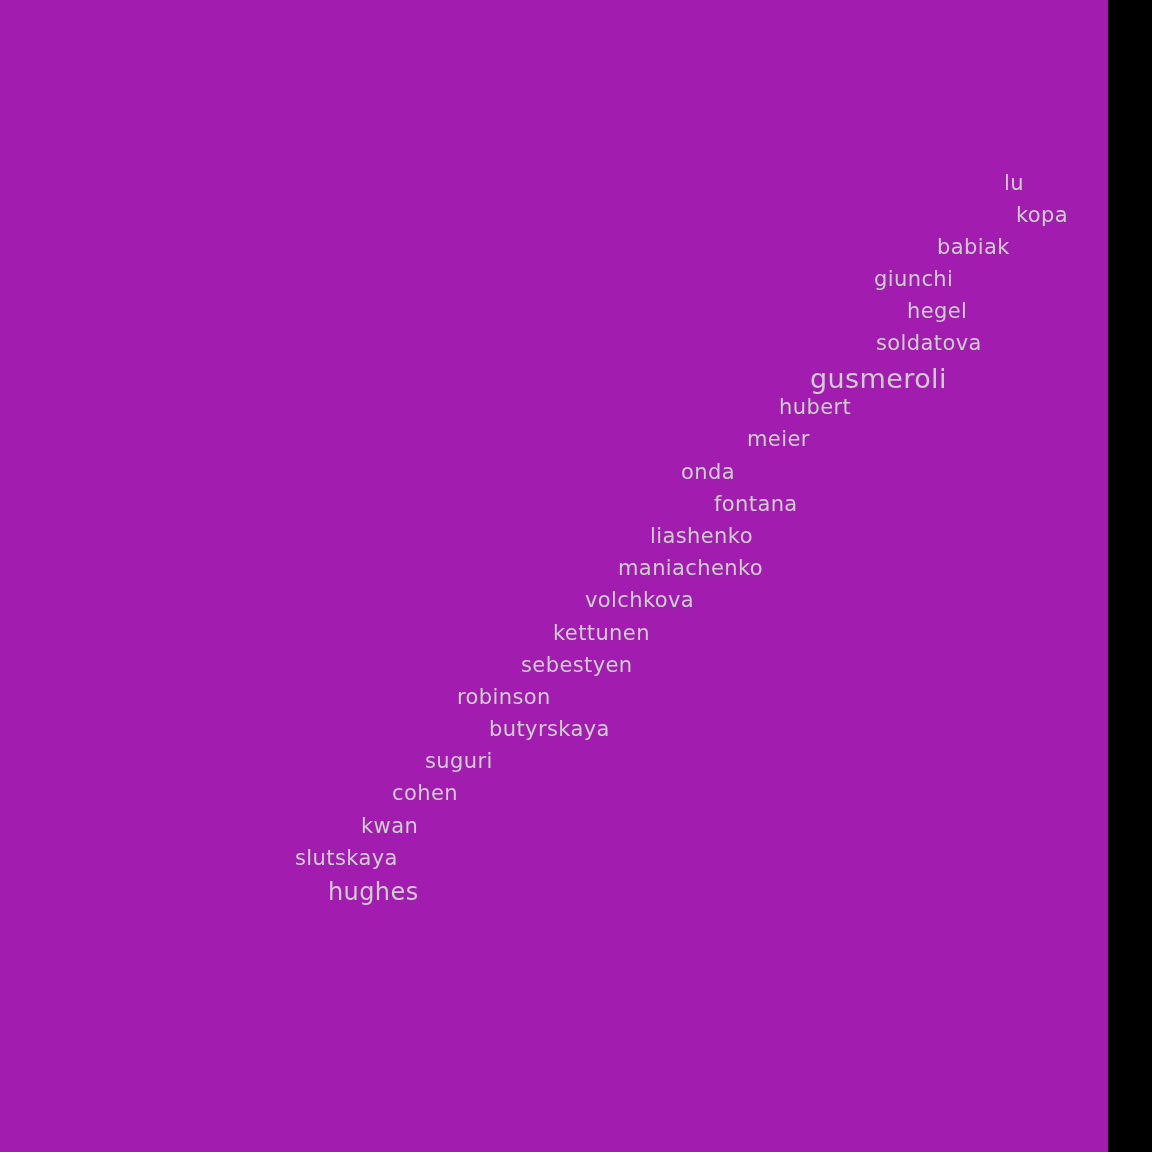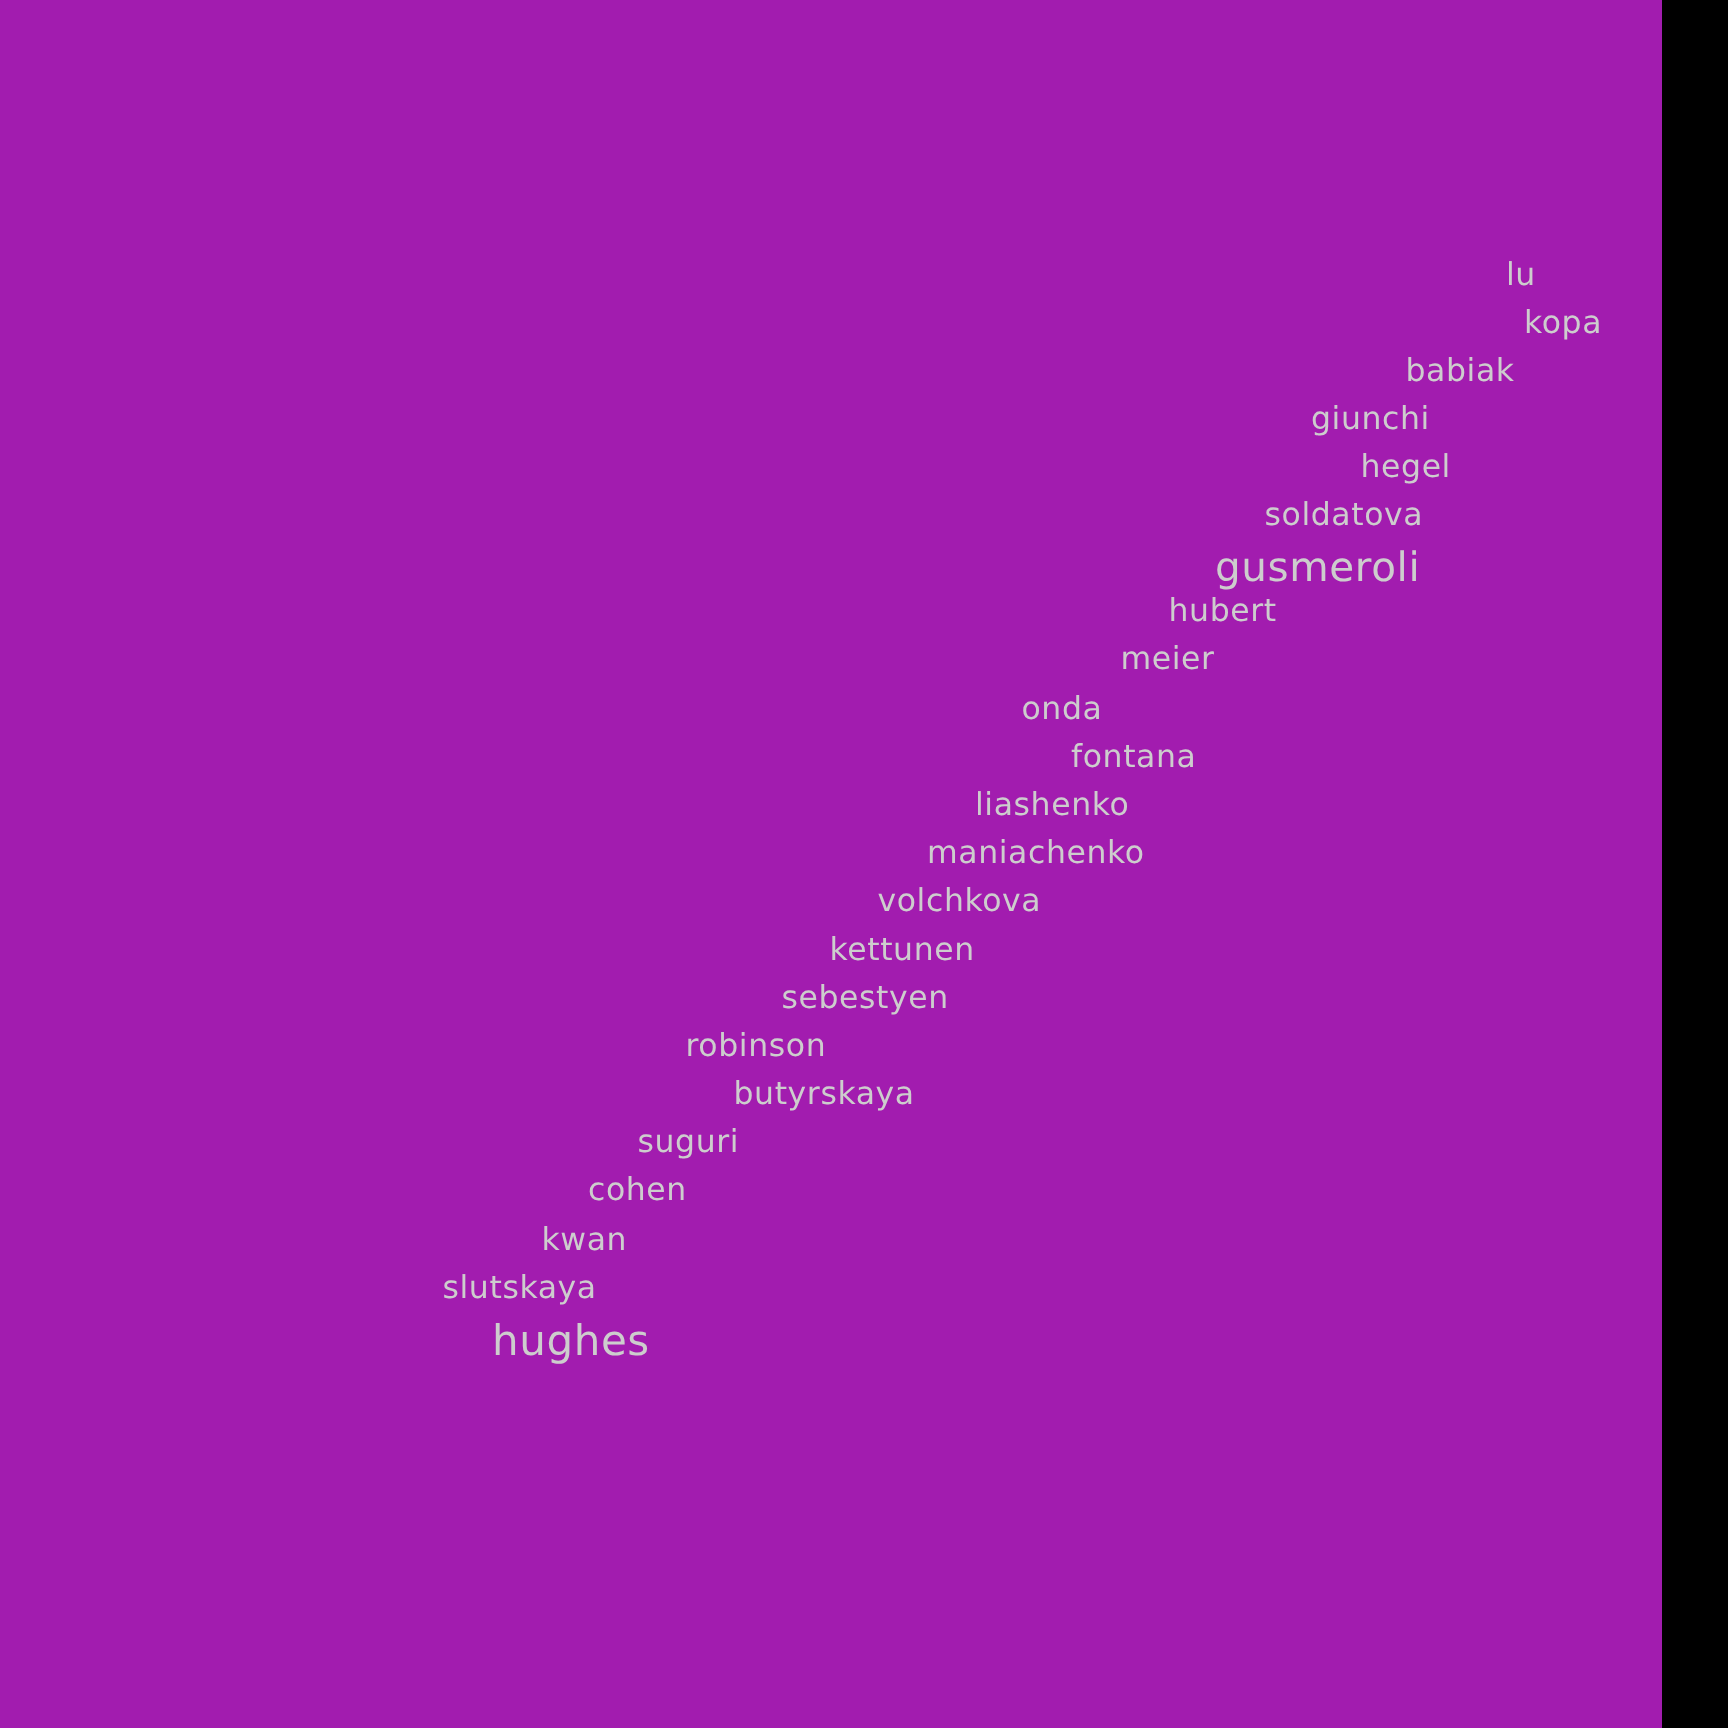--- a/index.html
+++ b/index.html
@@ -36,31 +36,31 @@
 </head>
 <body>
 
 <div id="canvas" style="width: 1108px; height: 1152px; background: #a21caf;">
 
 <div class="label" style="left: 1004px; top: 173px; color: rgb(205, 205, 205); font-size: 21px;">lu</div>
     <div class="label" style="left: 1016px; top: 205px; color: rgb(205, 205, 205); font-size: 21px;">kopa</div>
     <div class="label" style="left: 937px; top: 237px; color: rgb(205, 205, 205); font-size: 21px;">babiak</div>
     <div class="label" style="left: 874px; top: 269px; color: rgb(205, 205, 205); font-size: 21px;">giunchi</div>
     <div class="label" style="left: 907px; top: 301px; color: rgb(205, 205, 205); font-size: 21px;">hegel</div>
-    <div class="label" style="left: 843px; top: 333px; color: rgb(205, 205, 205); font-size: 21px;">soldatova</div>
+    <div class="label" style="left: 876px; top: 333px; color: rgb(205, 205, 205); font-size: 21px;">soldatova</div>
     <div class="label" style="left: 810px; top: 365px; color: rgb(205, 205, 205); font-size: 27px;">gusmeroli</div>
     <div class="label" style="left: 779px; top: 397px; color: rgb(205, 205, 205); font-size: 21px;">hubert</div>
     <div class="label" style="left: 747px; top: 429px; color: rgb(205, 205, 205); font-size: 21px;">meier</div>
     <div class="label" style="left: 681px; top: 462px; color: rgb(205, 205, 205); font-size: 21px;">onda</div>
     <div class="label" style="left: 714px; top: 494px; color: rgb(205, 205, 205); font-size: 21px;">fontana</div>
     <div class="label" style="left: 650px; top: 526px; color: rgb(205, 205, 205); font-size: 21px;">liashenko</div>
     <div class="label" style="left: 618px; top: 558px; color: rgb(205, 205, 205); font-size: 21px;">maniachenko</div>
     <div class="label" style="left: 585px; top: 590px; color: rgb(205, 205, 205); font-size: 21px;">volchkova</div>
     <div class="label" style="left: 553px; top: 623px; color: rgb(205, 205, 205); font-size: 21px;">kettunen</div>
     <div class="label" style="left: 521px; top: 655px; color: rgb(205, 205, 205); font-size: 21px;">sebestyen</div>
     <div class="label" style="left: 457px; top: 687px; color: rgb(205, 205, 205); font-size: 21px;">robinson</div>
     <div class="label" style="left: 489px; top: 719px; color: rgb(205, 205, 205); font-size: 21px;">butyrskaya</div>
     <div class="label" style="left: 425px; top: 751px; color: rgb(205, 205, 205); font-size: 21px;">suguri</div>
     <div class="label" style="left: 392px; top: 783px; color: rgb(205, 205, 205); font-size: 21px;">cohen</div>
     <div class="label" style="left: 361px; top: 816px; color: rgb(205, 205, 205); font-size: 21px;">kwan</div>
     <div class="label" style="left: 295px; top: 848px; color: rgb(205, 205, 205); font-size: 21px;">slutskaya</div>
-    <div class="label" style="left: 328px; top: 880px; color: rgb(205, 205, 205); font-size: 28px;">hughes</div>
+    <div class="label" style="left: 328px; top: 880px; color: rgb(205, 205, 205); font-size: 24px;">hughes</div>
   </div>
 
 </body></html>

